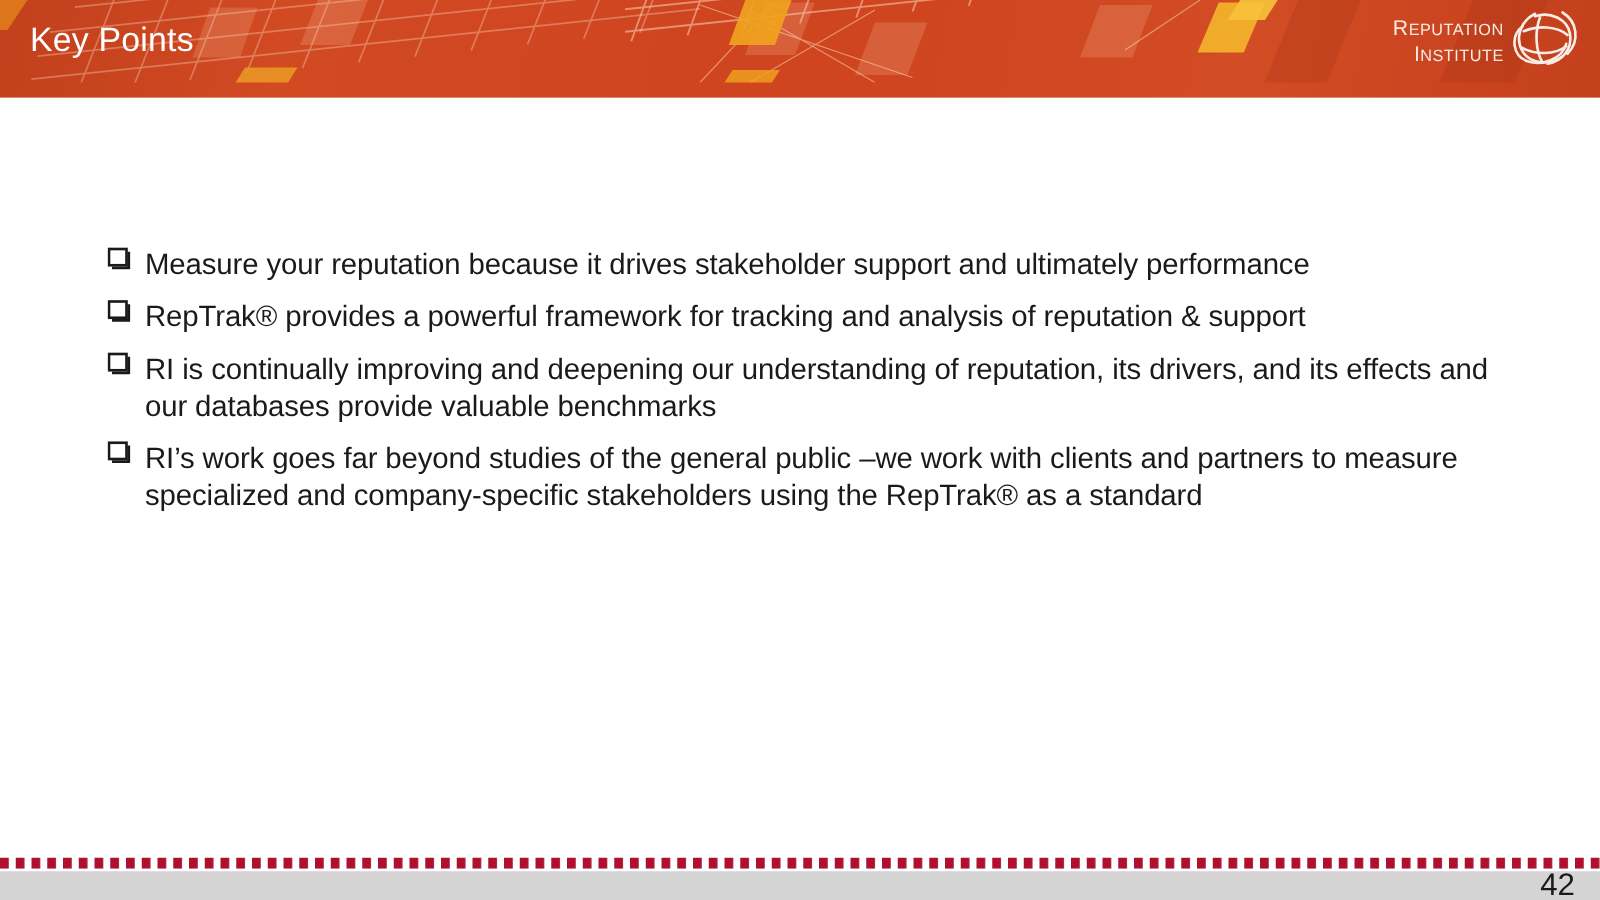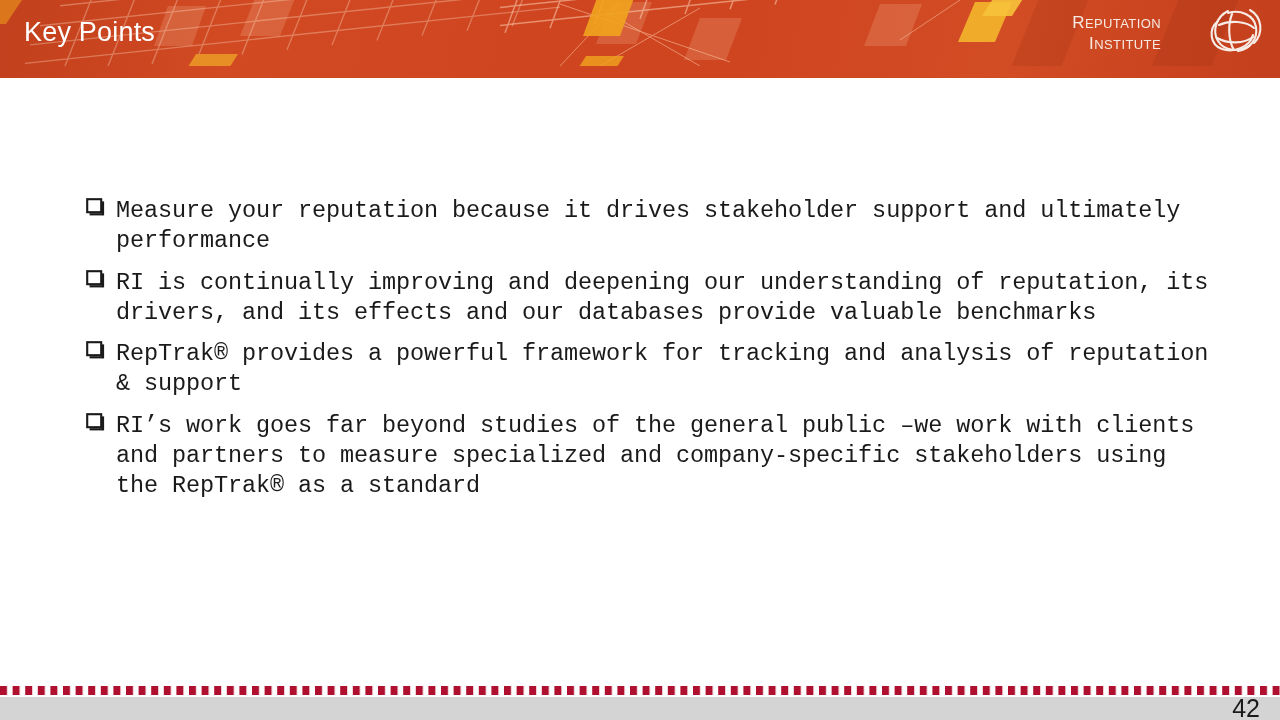--- a/index.html
+++ b/index.html
@@ -57,21 +57,20 @@
 
   
   .logo {
     position: absolute;
     right: 12px;
     top: 9px;
     height: 48px;
     display: flex;
     align-items: center;
     z-index: 6;
-    gap: 42px;
   }
   .logo-words {
     display: flex;
     flex-direction: column;
     align-items: flex-end;
     color: #f7e9e2;
     line-height: 1;
   }
   .logo-line {
     font-size: 13px;
@@ -106,21 +105,20 @@
   .bullet .marker {
     flex: 0 0 auto;
     width: 30px;
     position: relative;
     top: 1px;
   }
   .bullet .marker svg { display: block; }
   .bullet .btext {
     flex: 1 1 auto;
     letter-spacing: -0.1px;
-    font-family: Liberation Mono, monospace;
   }
   .bullet.wrapped { margin-bottom: 11px; }
 
   
   .footer-dots {
     position: absolute;
     left: 0;
     top: 686px;
     width: 1280px;
     height: 9px;
@@ -265,42 +263,42 @@
       <span class="marker">
         <svg width="19" height="19" viewBox="0 0 19 19" aria-hidden="true">
           <rect x="1.2" y="2.2" width="14" height="13" fill="none" stroke="#1a1a1a" stroke-width="2.1"></rect>
           <rect x="3.6" y="16.2" width="14" height="2.2" fill="#1a1a1a"></rect>
           <rect x="15.9" y="4.4" width="2.2" height="13.8" fill="#1a1a1a"></rect>
         </svg>
       </span>
       <span class="btext">Measure your reputation because it drives stakeholder support and ultimately performance</span>
     </div>
 
+    <div class="bullet">
+      <span class="marker">
+        <svg width="19" height="19" viewBox="0 0 19 19" aria-hidden="true">
+          <rect x="1.2" y="2.2" width="14" height="13" fill="none" stroke="#1a1a1a" stroke-width="2.1"></rect>
+          <rect x="3.6" y="16.2" width="14" height="2.2" fill="#1a1a1a"></rect>
+          <rect x="15.9" y="4.4" width="2.2" height="13.8" fill="#1a1a1a"></rect>
+        </svg>
+      </span>
+      <span class="btext">RepTrak® provides a powerful framework for tracking and analysis of reputation &amp; support</span>
+    </div>
+
     <div class="bullet wrapped">
       <span class="marker">
         <svg width="19" height="19" viewBox="0 0 19 19" aria-hidden="true">
           <rect x="1.2" y="2.2" width="14" height="13" fill="none" stroke="#1a1a1a" stroke-width="2.1"></rect>
           <rect x="3.6" y="16.2" width="14" height="2.2" fill="#1a1a1a"></rect>
           <rect x="15.9" y="4.4" width="2.2" height="13.8" fill="#1a1a1a"></rect>
         </svg>
       </span>
       <span class="btext">RI is continually improving and deepening our understanding of reputation, its drivers, and its effects and our databases provide valuable benchmarks</span>
     </div>
 
-    <div class="bullet">
-      <span class="marker">
-        <svg width="19" height="19" viewBox="0 0 19 19" aria-hidden="true">
-          <rect x="1.2" y="2.2" width="14" height="13" fill="none" stroke="#1a1a1a" stroke-width="2.1"></rect>
-          <rect x="3.6" y="16.2" width="14" height="2.2" fill="#1a1a1a"></rect>
-          <rect x="15.9" y="4.4" width="2.2" height="13.8" fill="#1a1a1a"></rect>
-        </svg>
-      </span>
-      <span class="btext">RepTrak® provides a powerful framework for tracking and analysis of reputation &amp; support</span>
-    </div>
-
     <div class="bullet wrapped">
       <span class="marker">
         <svg width="19" height="19" viewBox="0 0 19 19" aria-hidden="true">
           <rect x="1.2" y="2.2" width="14" height="13" fill="none" stroke="#1a1a1a" stroke-width="2.1"></rect>
           <rect x="3.6" y="16.2" width="14" height="2.2" fill="#1a1a1a"></rect>
           <rect x="15.9" y="4.4" width="2.2" height="13.8" fill="#1a1a1a"></rect>
         </svg>
       </span>
       <span class="btext">RI’s work goes far beyond studies of the general public –we work with clients and partners to measure specialized and company-specific stakeholders using the RepTrak® as a standard</span>
     </div>

